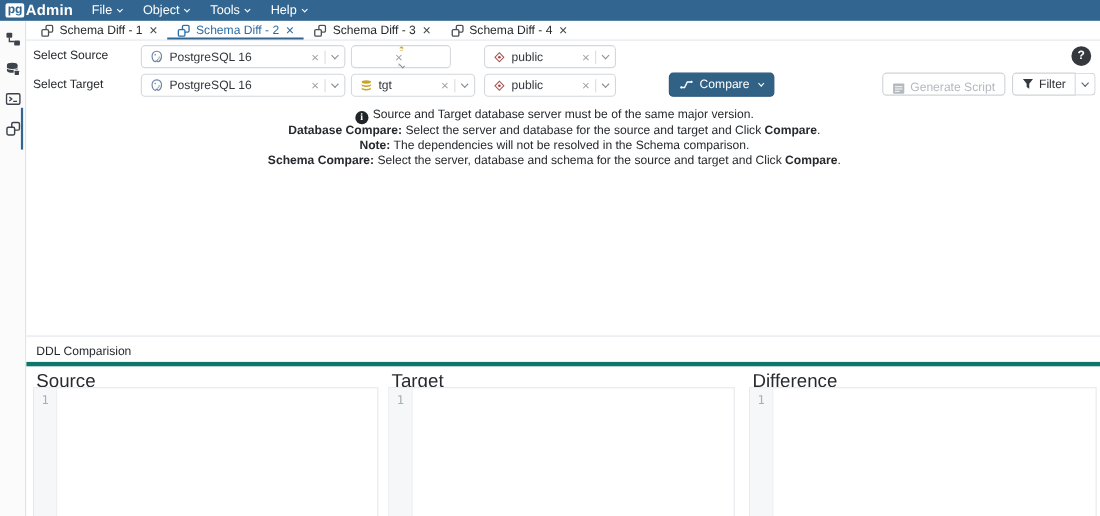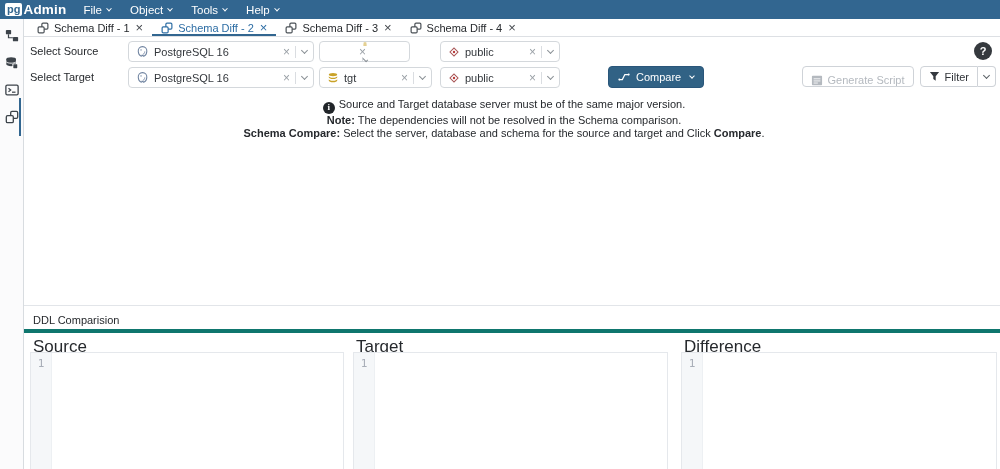--- a/index.html
+++ b/index.html
@@ -293,20 +293,23 @@
           <span class="chev2"></span>
         </div>
       </div>
     </div>
 
     <div class="infoblock">
       <div>
         <span class="info-icon">i</span><span>Source and Target database server must be of the same major version.</span>
       </div>
       <div>
+        <b>Database Compare:</b><span> Select the server and database for the source and target and Click </span><b>Compare</b><span>.</span>
+      </div>
+      <div>
         <b>Note:</b><span> The dependencies will not be resolved in the Schema comparison.</span>
       </div>
       <div>
         <b>Schema Compare:</b><span> Select the server, database and schema for the source and target and Click </span><b>Compare</b><span>.</span>
       </div>
     </div>
 
     <div class="splitline"></div>
     <div class="ddl-head">DDL Comparision</div>
 

